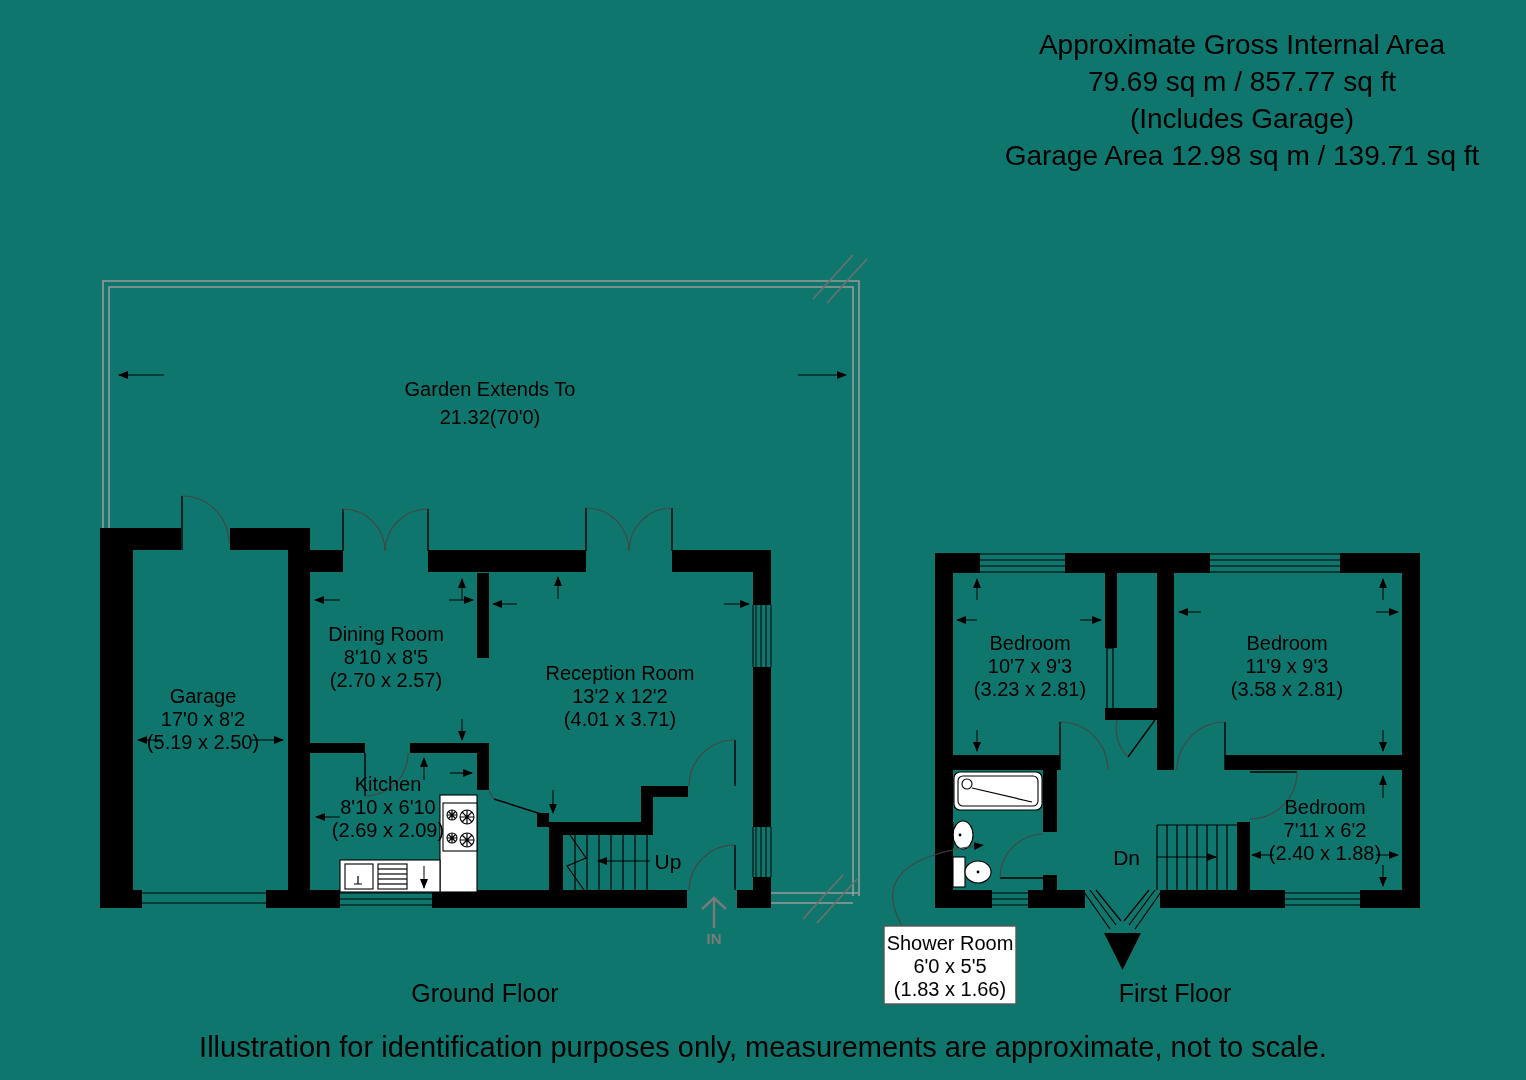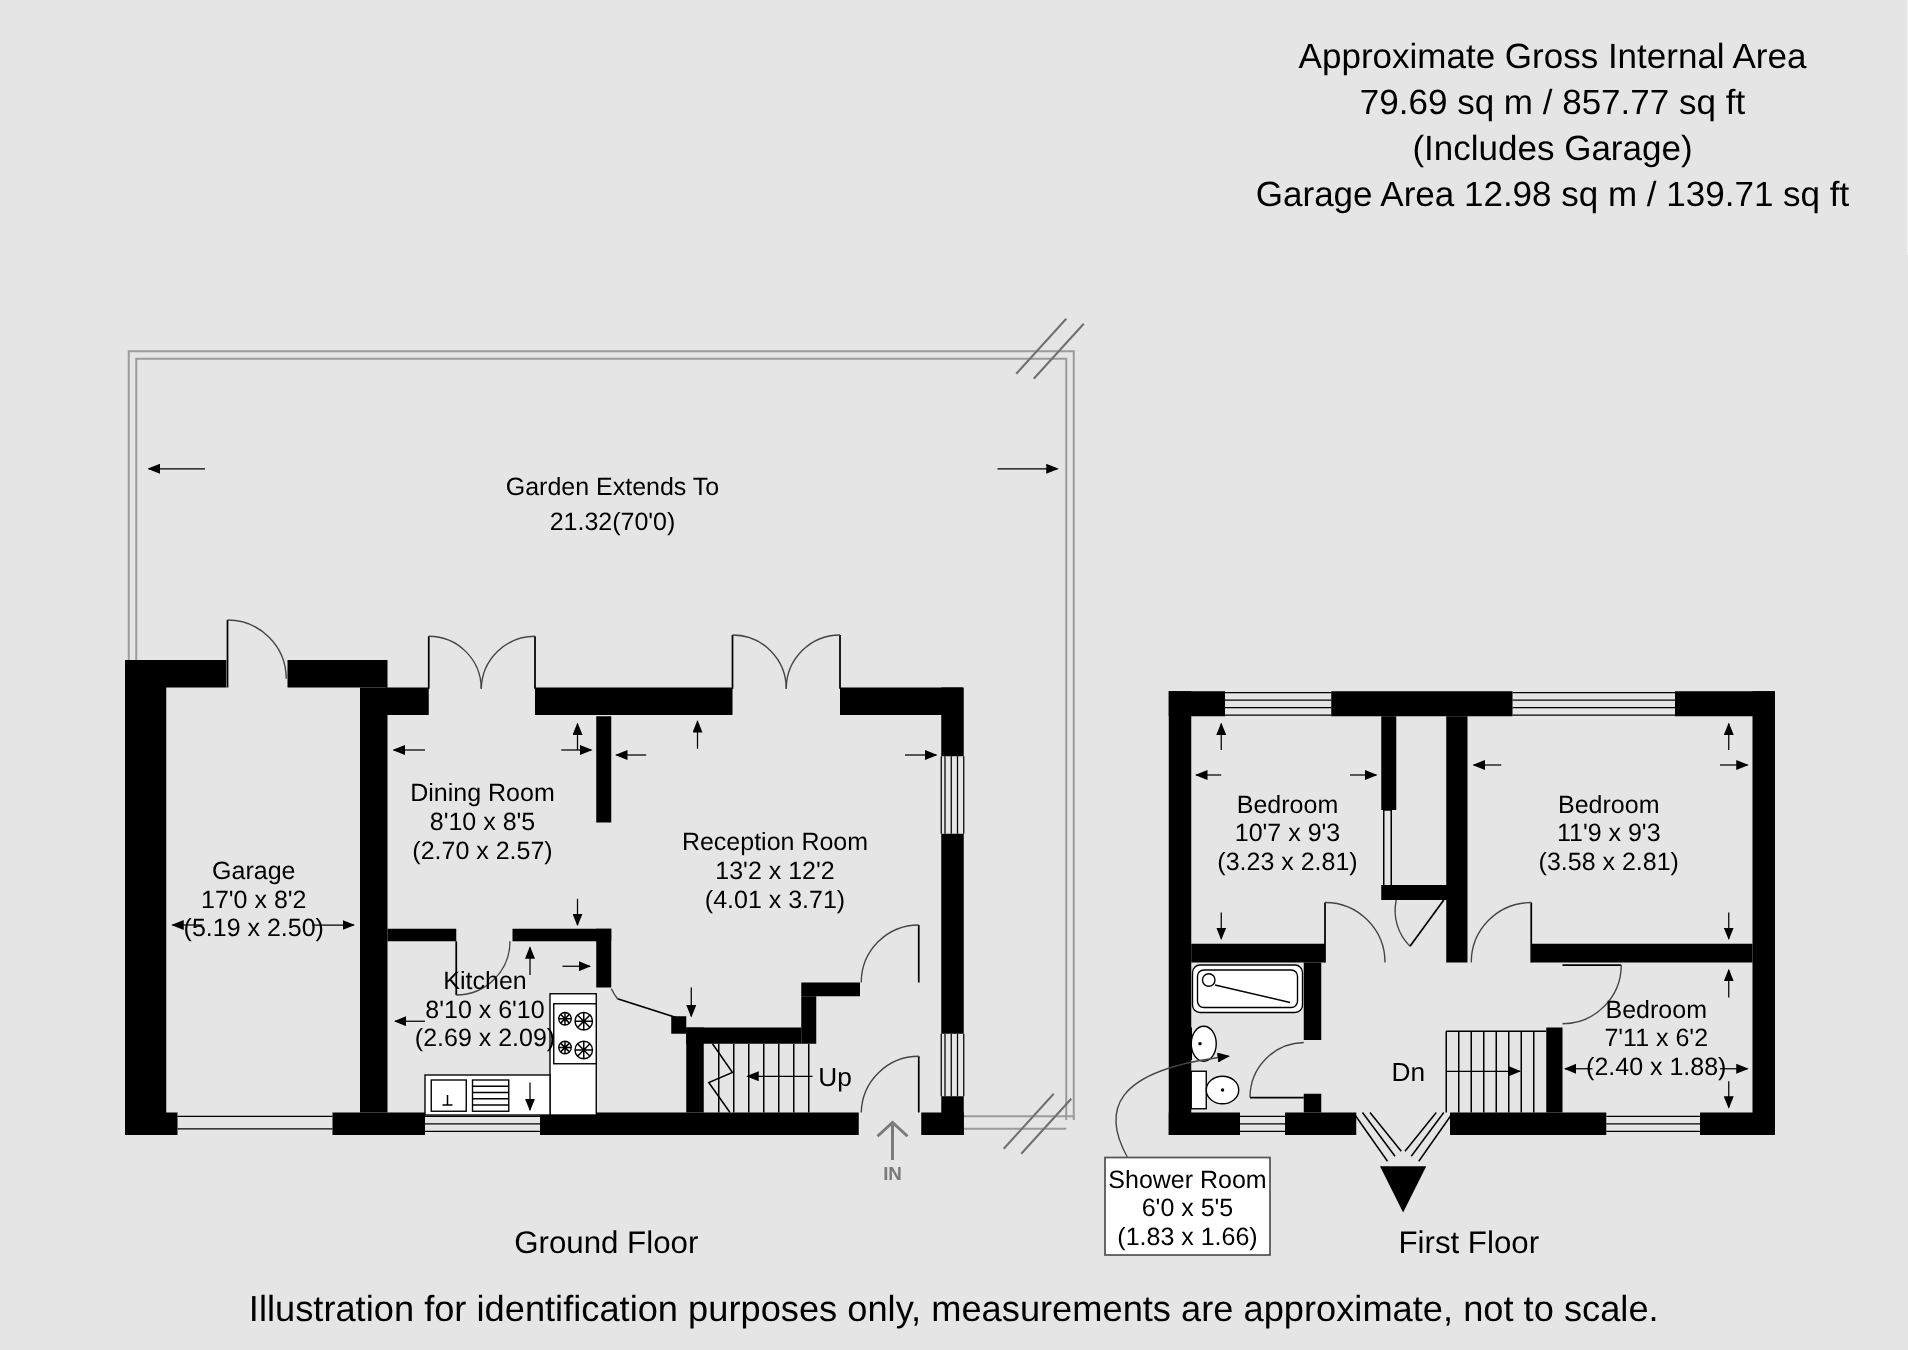--- a/index.html
+++ b/index.html
@@ -1,16 +1,16 @@
 <!DOCTYPE html>
 <html><head>
 <meta charset="utf-8">
 <style>
   html,body{margin:0;padding:0;background:#fff;}
-  #canvas{position:relative;width:1526px;height:1080px;background:#e5e5e5;overflow:hidden;
+  #canvas{position:relative;width:1526px;height:1080px;background:#0f766e;overflow:hidden;
           font-family:"Liberation Sans", sans-serif;}
   svg{display:block;}
   text{font-family:"Liberation Sans", sans-serif;fill:#000;}
   .room-name{font-size:20px;}
   .room-dim{font-size:20px;}
   .floor-title{font-size:25px;}
   .hdr{font-size:28px;}
   .footer-text{font-size:29px;}
   .stair-label{font-size:21px;}
   .in-label{font-size:15px;fill:#7a7a7a;font-weight:bold;}

